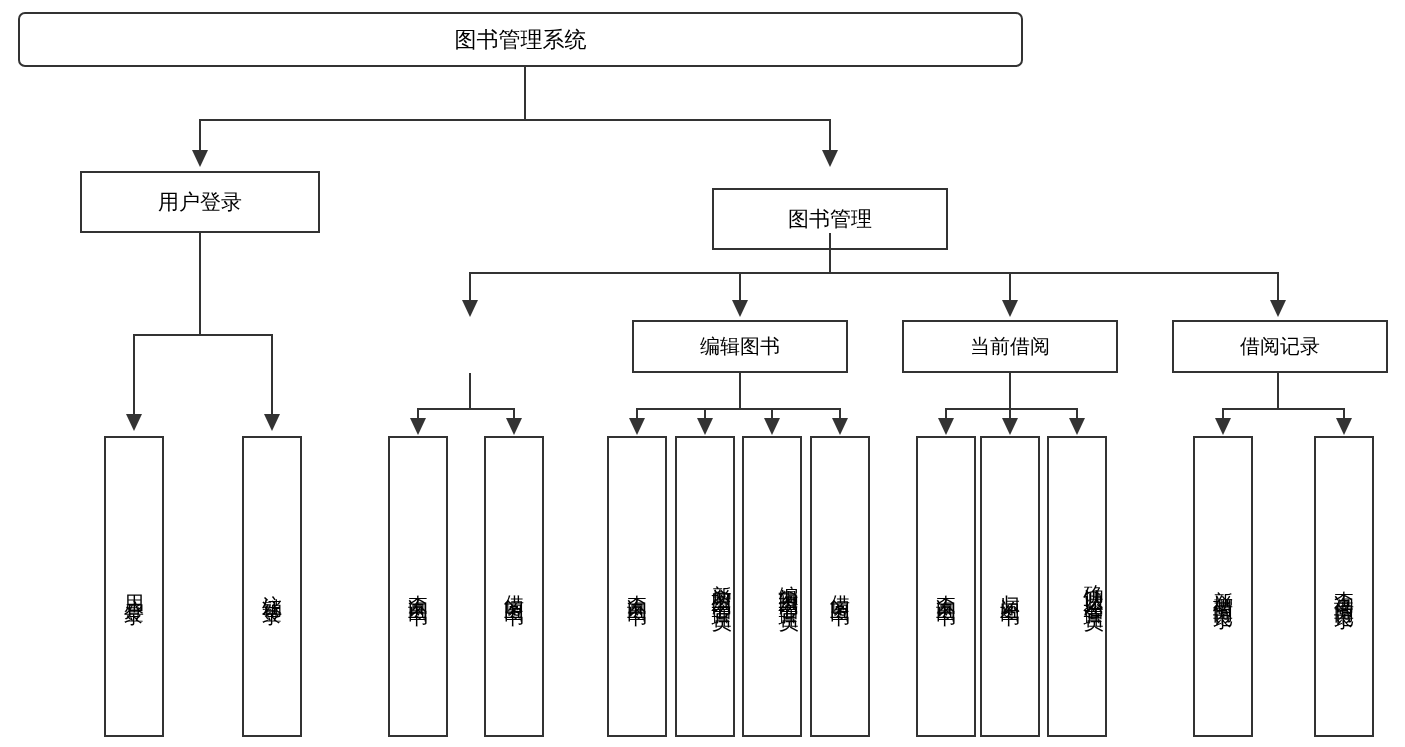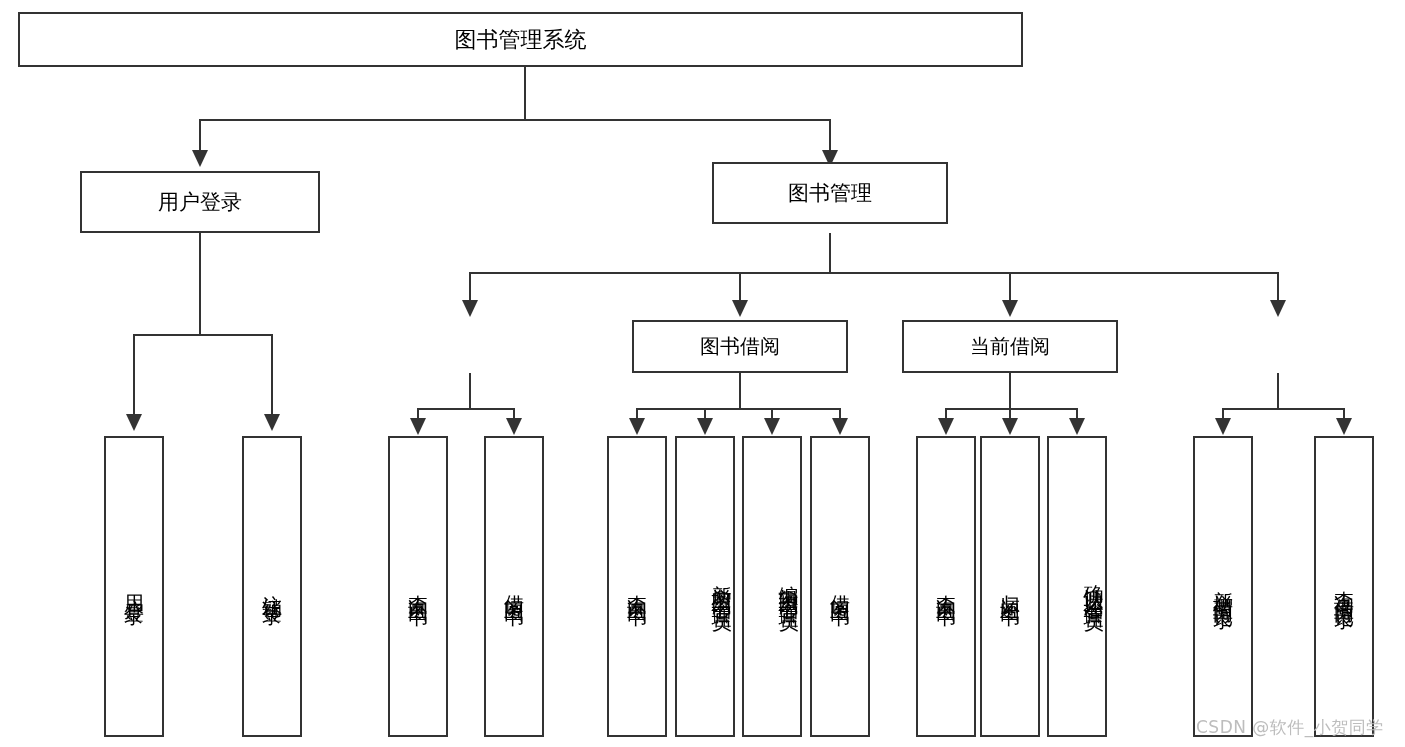--- a/index.html
+++ b/index.html
@@ -24,21 +24,21 @@
     box-sizing: border-box;
     background: #ffffff;
     border: 2px solid #333333;
     display: flex;
     align-items: center;
     justify-content: center;
     color: #000000;
     line-height: 1.15;
     text-align: center;
   }
-  .node.level0 { font-size: 22px; }
+  .node.level0 { font-size: 22px; border-radius: 7px; }
   .node.level1 { font-size: 21px; }
   .node.level2 { font-size: 20px; }
 
   
   .node.leaf {
     font-size: 20px;
     writing-mode: vertical-rl;
     text-orientation: upright;
     letter-spacing: 4px;
     padding-top: 4px;
@@ -101,21 +101,21 @@
   <div class="vline" style="left:199px; top:119px; width:2px; height:33px;"></div>
   <div class="arrow" style="left:192px; top:150px;"></div>
 
   <div class="vline" style="left:829px; top:119px; width:2px; height:33px;"></div>
   <div class="arrow" style="left:822px; top:150px;"></div>
 
   <div class="node level1" style="left:80px; top:171px; width:240px; height:62px;">
     <span>用户登录</span>
   </div>
 
-  <div class="node level1" style="left:712px; top:162px; width:236px; height:62px;">
+  <div class="node level1" style="left:712px; top:188px; width:236px; height:62px;">
     <span>图书管理</span>
   </div>
 
   <div class="vline" style="left:199px; top:233px; width:2px; height:102px;"></div>
   <div class="hline" style="left:133px; top:334px; width:140px; height:2px;"></div>
   <div class="vline" style="left:133px; top:334px; width:2px; height:82px;"></div>
   <div class="arrow" style="left:126px; top:414px;"></div>
   <div class="vline" style="left:271px; top:334px; width:2px; height:82px;"></div>
   <div class="arrow" style="left:264px; top:414px;"></div>
 
@@ -128,24 +128,27 @@
   <div class="vline" style="left:739px; top:272px; width:2px; height:30px;"></div>
   <div class="arrow" style="left:732px; top:300px;"></div>
 
   <div class="vline" style="left:1009px; top:272px; width:2px; height:30px;"></div>
   <div class="arrow" style="left:1002px; top:300px;"></div>
 
   <div class="vline" style="left:1277px; top:272px; width:2px; height:30px;"></div>
   <div class="arrow" style="left:1270px; top:300px;"></div>
 
   <div class="node level2" style="left:632px; top:320px; width:216px; height:53px;">
-    <span>图书借阅</span>
+    <span>编辑图书</span>
   </div>
   <div class="node level2" style="left:902px; top:320px; width:216px; height:53px;justify-content:center;">
     <span>当前借阅</span>
+  </div>
+  <div class="node level2" style="left:1172px; top:320px; width:216px; height:53px;">
+    <span>借阅记录</span>
   </div>
 
   <div class="vline" style="left:469px; top:373px; width:2px; height:36px;"></div>
   <div class="hline" style="left:417px; top:408px; width:98px; height:2px;"></div>
   <div class="vline" style="left:417px; top:408px; width:2px; height:12px;"></div>
   <div class="arrow" style="left:410px; top:418px;"></div>
   <div class="vline" style="left:513px; top:408px; width:2px; height:12px;"></div>
   <div class="arrow" style="left:506px; top:418px;"></div>
 
   <div class="vline" style="left:739px; top:373px; width:2px; height:36px;"></div>
@@ -212,15 +215,14 @@
     <span class="leaf-text">确认归还（管理员）</span>
   </div>
 
   <div class="node leaf" style="left:1193px; top:436px; width:60px; height:301px;">
     <span class="leaf-text">新增借阅记录</span>
   </div>
   <div class="node leaf" style="left:1314px; top:436px; width:60px; height:301px;">
     <span class="leaf-text">查询借阅记录</span>
   </div>
 
-  <div class="watermark" style="left:1196px; top:716px;">CSDN @软件_小贺同学</div>
 
 </div>
 
 </body></html>

